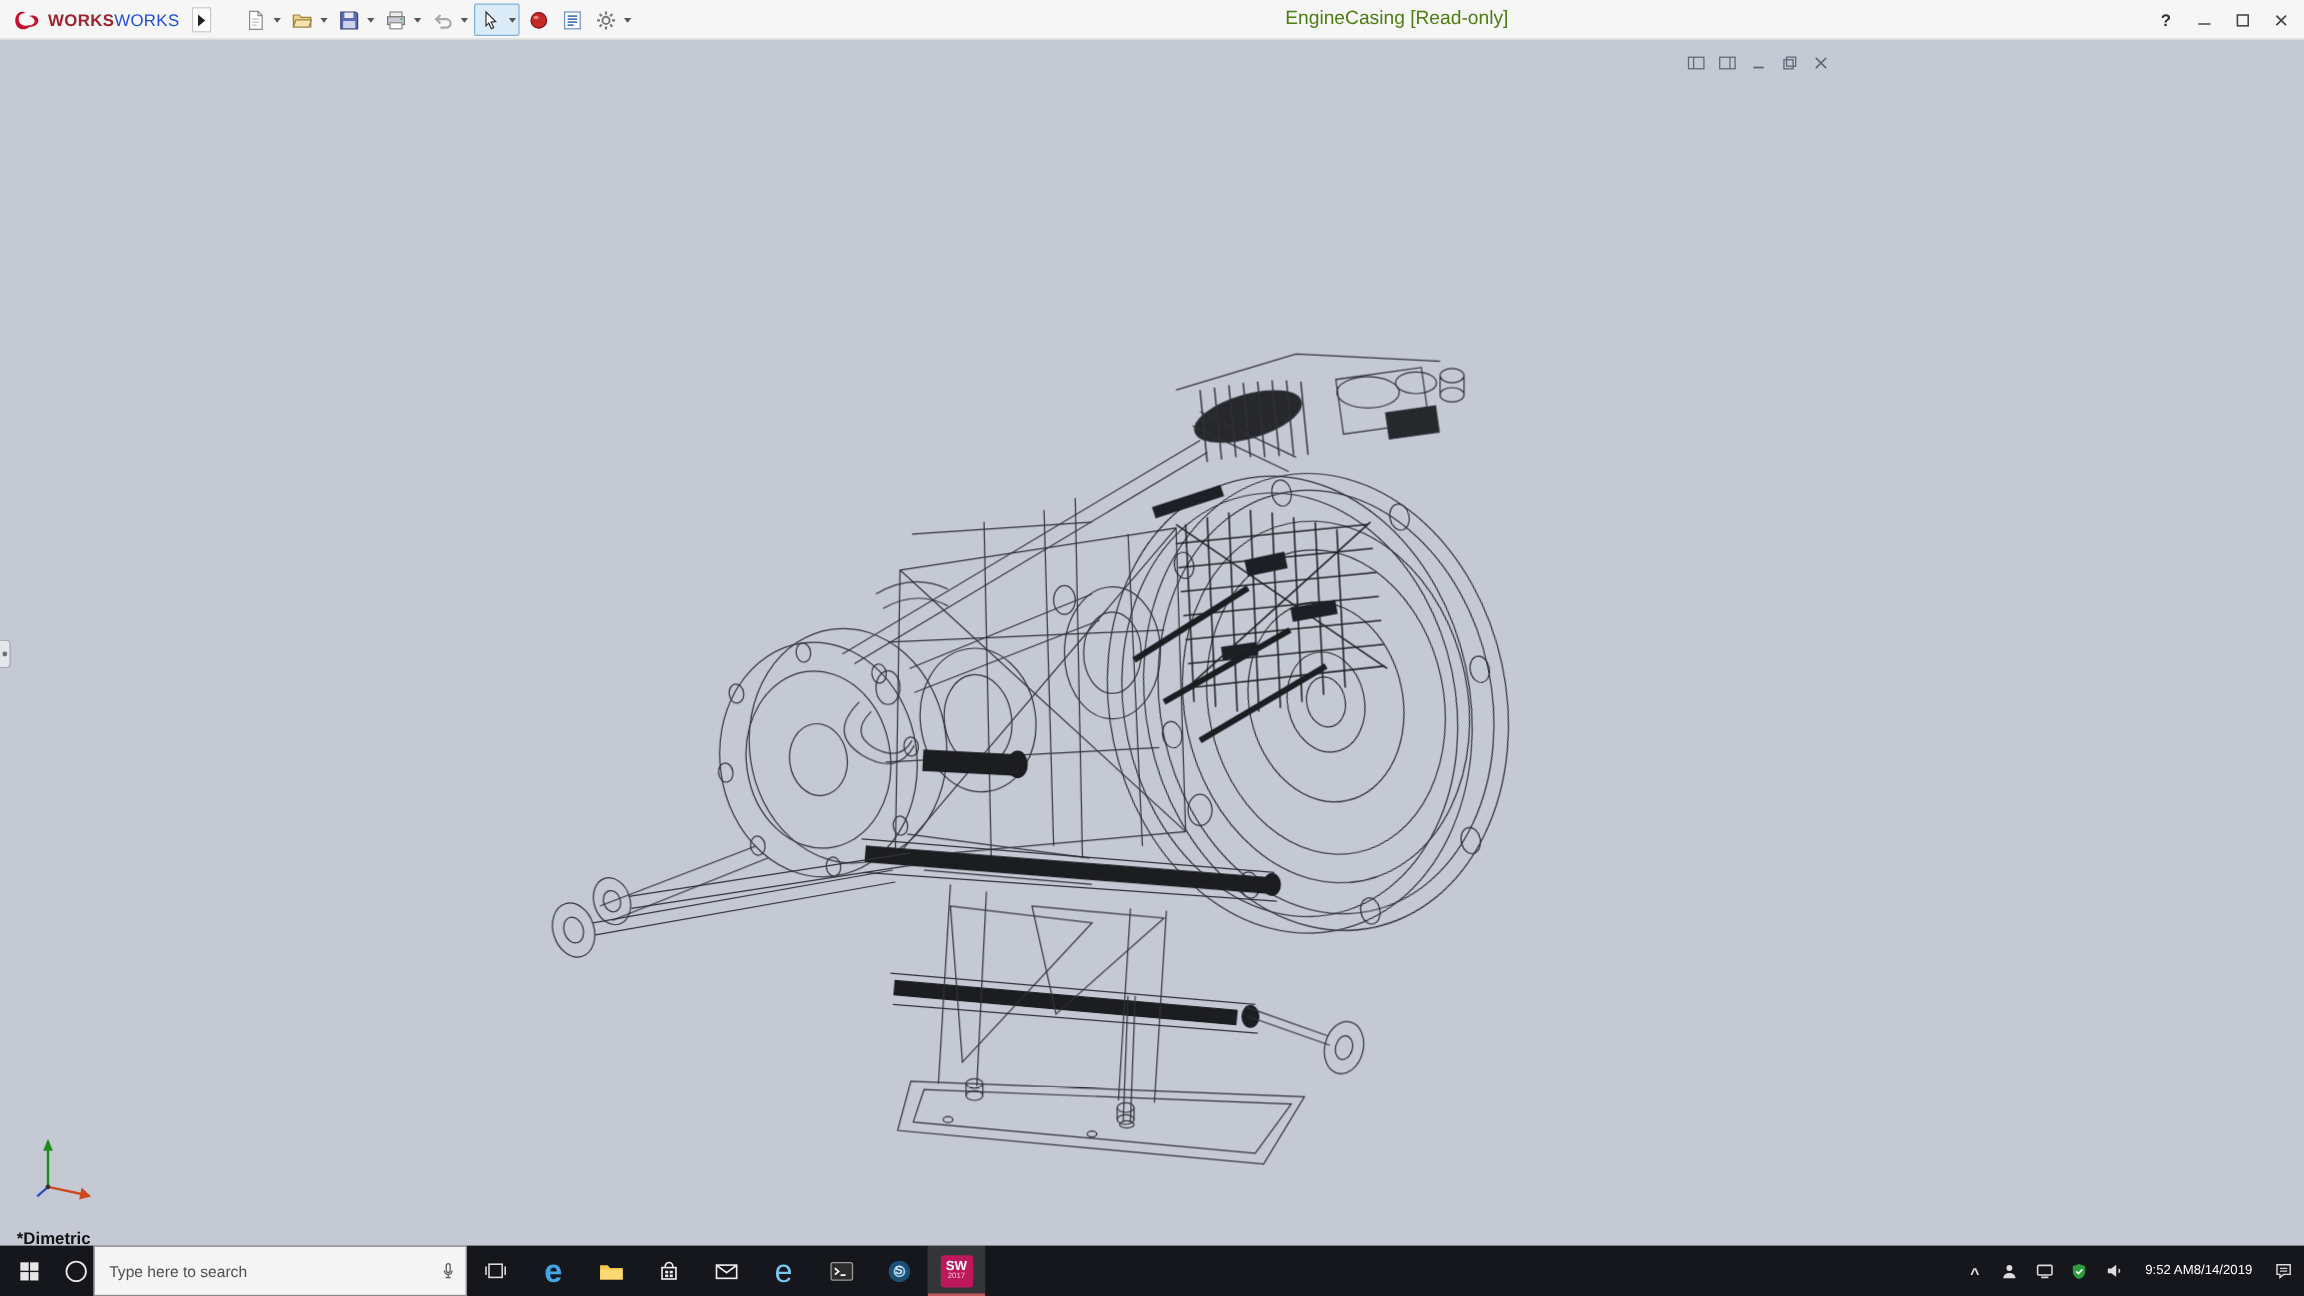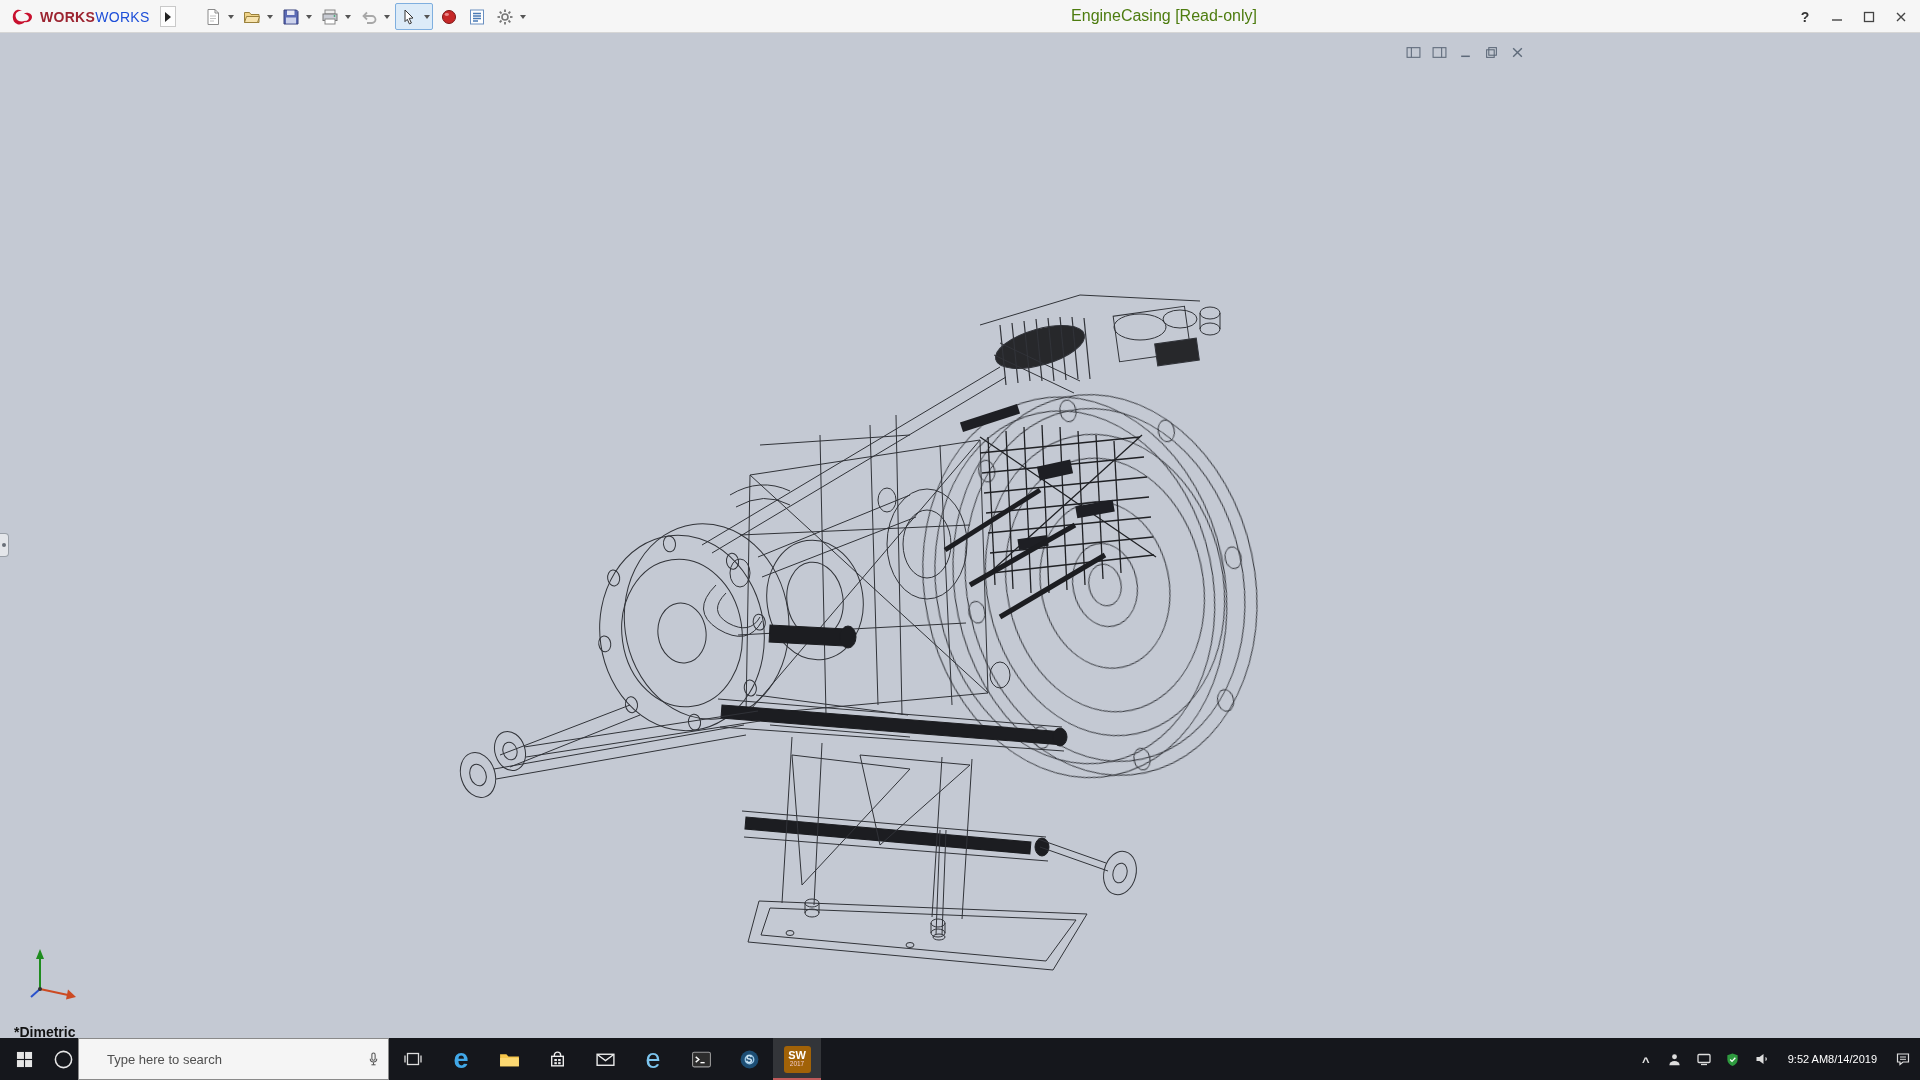--- a/index.html
+++ b/index.html
@@ -33,29 +33,29 @@
   .panel-tab i{width:4px;height:4px;border-radius:50%;background:#6a7078;display:block}
   .view-label{position:absolute;left:14px;top:991px;font-size:14px;font-weight:bold;color:#111}
   .triad{position:absolute;left:24px;top:912px}
 
   
   .taskbar{position:absolute;left:0;top:1038px;width:1920px;height:42px;background:var(--taskbar-background,#15171c);display:flex;align-items:stretch;z-index:40}
   .tb-left{display:flex;align-items:stretch}
   .start-btn{width:48px;display:flex;align-items:center;justify-content:center;cursor:pointer}
   .cortana-btn{width:30px;display:flex;align-items:center;justify-content:center;cursor:pointer}
   .search-box{position:relative;width:311px;margin:0;background:var(--search-box-background,#f5f5f5);border:1px solid #8a8a8a;display:flex;align-items:center;cursor:text}
-  .search-input{flex:1;height:100%;border:none;outline:none;background:transparent;font-size:13px;color:#333;padding-left:28px;font-family:"Liberation Sans",sans-serif}
+  .search-input{flex:1;height:100%;border:none;outline:none;background:transparent;font-size:13px;color:#333;padding-left:12px;font-family:"Liberation Sans",sans-serif}
   .search-input::placeholder{color:#4f4f4f;opacity:1}
   .mic{width:30px;display:flex;align-items:center;justify-content:center}
   .task-btn{width:48px;display:flex;align-items:center;justify-content:center;cursor:pointer}
   .app-btn{width:48px;display:flex;align-items:center;justify-content:center;cursor:pointer;position:relative}
   .app-btn.active{background:rgba(255,255,255,.13);box-shadow:inset 0 -2px 0 #bf5a5a}
   .edge-e{font-size:27px;font-weight:bold;color:#41a8e8;line-height:1}
   .ie-e{font-size:27px;font-weight:normal;color:#7cc5ee;line-height:1}
-  .sw-badge{width:27px;height:27px;background:#a16207;border-radius:3px;display:flex;flex-direction:column;align-items:center;justify-content:center;line-height:1}
+  .sw-badge{width:27px;height:27px;background:#be185d;border-radius:3px;display:flex;flex-direction:column;align-items:center;justify-content:center;line-height:1}
   .sw-badge .l1{color:#fff;font-weight:bold;font-size:11px}
   .sw-badge .l2{color:#f2c9c9;font-size:6.5px}
   .skype-letter{position:absolute;color:#cfe6f5;font-size:10px;font-weight:bold;left:50%;top:50%;transform:translate(-50%,-50%)}
   .tray{margin-left:auto;display:flex;align-items:center;gap:7px;padding-right:6px}
   .tray-btn{width:22px;height:42px;display:flex;align-items:center;justify-content:center;cursor:pointer}
   .chevron{color:#e2e2e2;font-size:13px;font-weight:bold;transform:translateY(2px)}
   .clock{display:flex;flex-direction:row;align-items:center;justify-content:center;color:#fff;font-size:11px;line-height:13px;padding:0 8px;cursor:pointer;text-align:center}
 </style>
 </head>
 <body>

